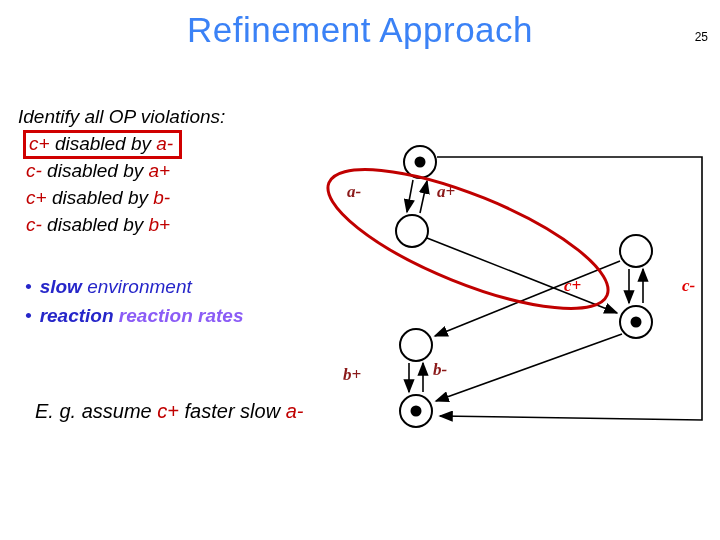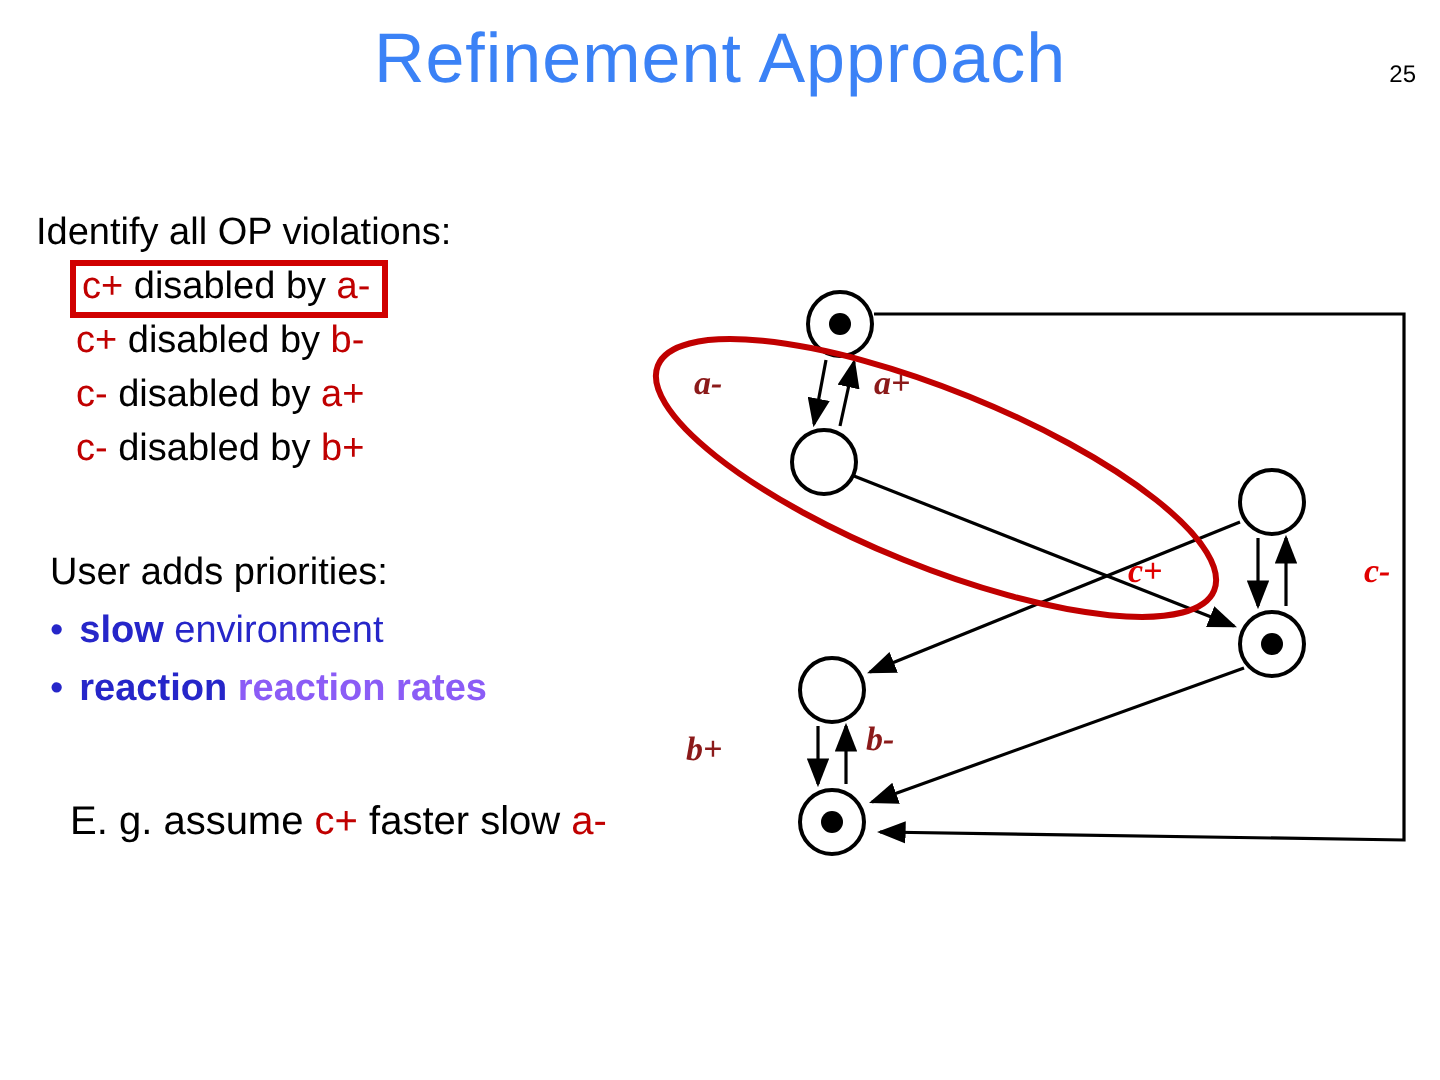--- a/index.html
+++ b/index.html
@@ -16,24 +16,24 @@
     position: absolute; top: 6px; right: 12px;
     font-size: 12px; color: #000; margin-top: 24px;
   }
   .title {
     position: absolute; top: 10px; left: 0; width: 100%;
     text-align: center;
     font-size: 35px; font-weight: 400; letter-spacing: 0.5px;
     color: #3b82f6;
   }
 
-  .block { position: absolute; font-size: 19px; color: #000; }
+  .block { position: absolute; font-size: 19px; color: #000; font-style: italic; }
 
   .violations { left: 18px; top: 103px; line-height: 27px; }
-  .violations .items { margin-left: 20px; }
+  .violations .items { margin-left: 8px; }
   .vline { height: 27px; white-space: nowrap; }
   .sig { color: #C00000; }
   .boxed {
     display: inline-block;
     border: 3px solid #D00000;
     line-height: 22px;
     padding: 0 6px 1px 3px;
     margin-left: -3px;
   }
 
@@ -62,28 +62,27 @@
 
   <div class="slide-number">25</div>
   <h1 class="title">Refinement Approach</h1>
 
   <div class="block violations">
     <div>Identify all OP violations:</div>
     <div class="items">
       <div class="vline">
         <span class="boxed"><span class="sig">c+</span><span> disabled by </span><span class="sig">a-</span></span>
       </div>
+      <div class="vline"><span class="sig">c-</span><span> disabled by </span><span class="sig">a+</span></div>
       <div class="vline"><span class="sig">c+</span><span> disabled by </span><span class="sig">b-</span></div>
-      <div class="vline"><span class="sig">c-</span><span> disabled by </span><span class="sig">a+</span></div>
       <div class="vline"><span class="sig">c-</span><span> disabled by </span><span class="sig">b+</span></div>
     </div>
   </div>
 
   <div class="block priorities">
-    <div>User adds priorities:</div>
     <div class="bullet"><span class="marker">•</span><span class="em">slow</span><span> environment</span></div>
     <div class="bullet"><span class="marker">•</span><span class="em">reaction</span><span class="rest-red"> reaction rates</span></div>
   </div>
 
   <div class="block example"><span>E. g. assume </span><span class="sig">c+</span><span> faster slow </span><span class="sig">a-</span></div>
 
   <svg class="diagram" width="720" height="540" viewBox="0 0 720 540">
     <defs>
       <marker id="arr" markerWidth="9" markerHeight="7" refX="8" refY="3.5" orient="auto">
         <polygon points="0 0, 9 3.5, 0 7" fill="#000"></polygon>

